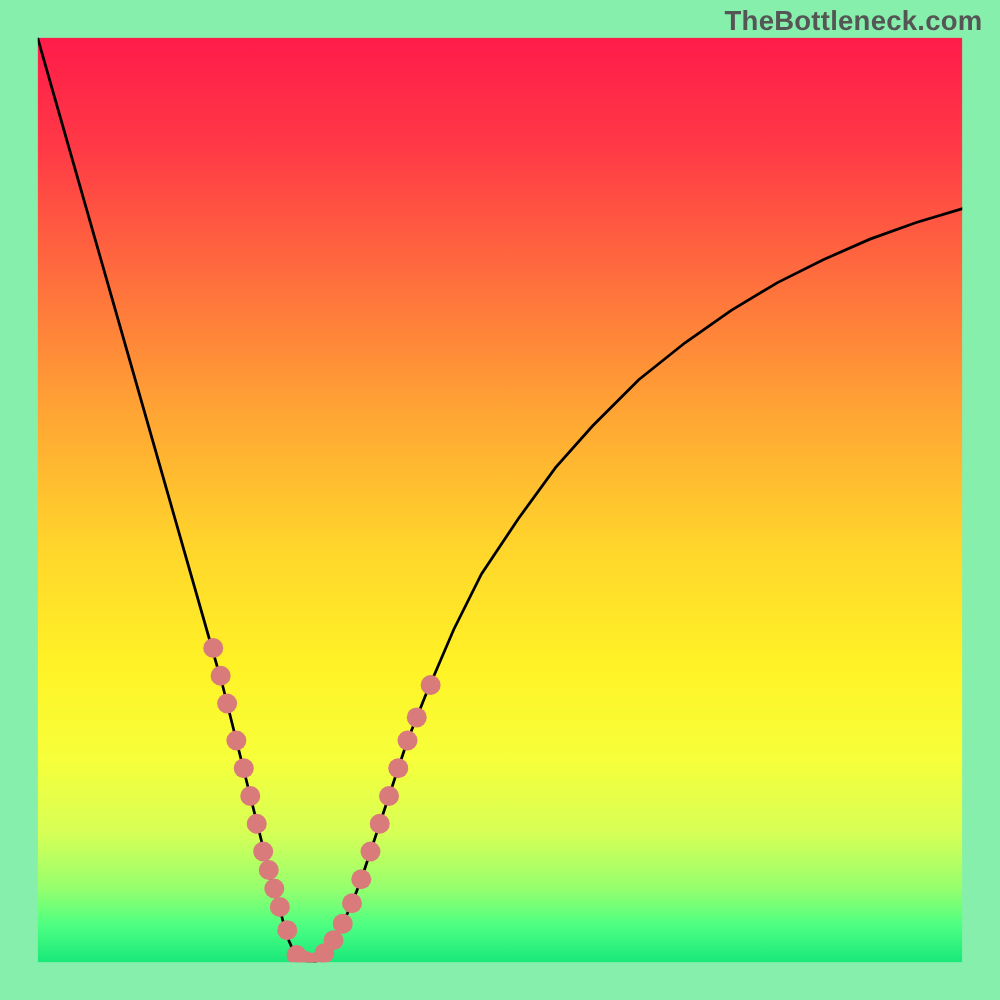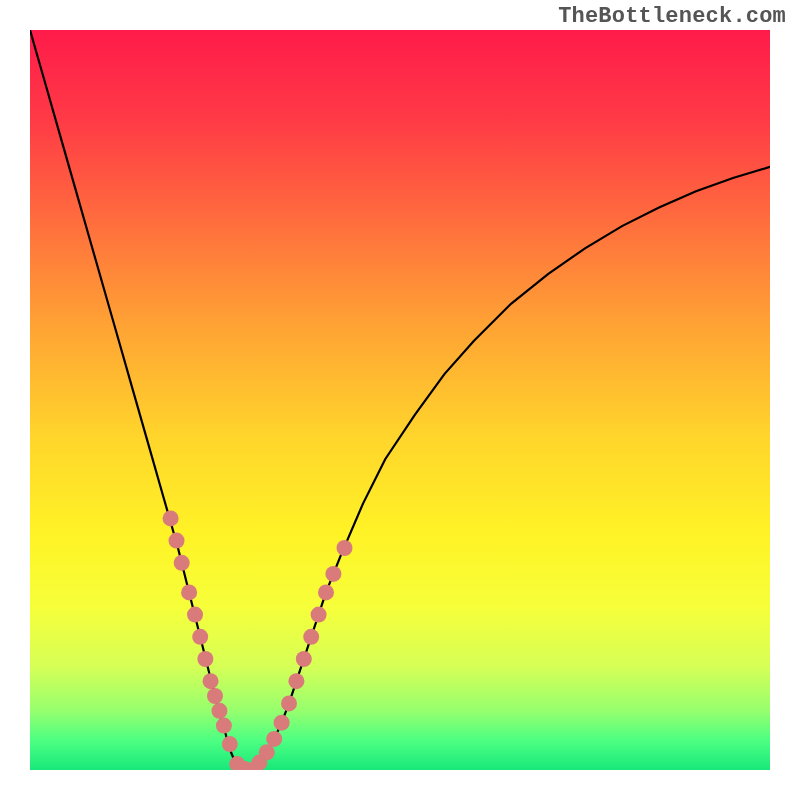--- a/index.html
+++ b/index.html
@@ -7,22 +7,21 @@
     padding: 0;
     width: 800px;
     height: 800px;
     overflow: hidden;
     font-family: Arial, Helvetica, sans-serif;
     background: #000;
   }
   .frame {
     position: absolute;
     inset: 0;
-    background: #ffffff;
-    font-family: Liberation Mono, monospace;
+    background: #86efac;
   }
   .plot {
     position: absolute;
     left: 30px;
     top: 30px;
     width: 740px;
     height: 740px;
     overflow: hidden;
   }
   .watermark {

